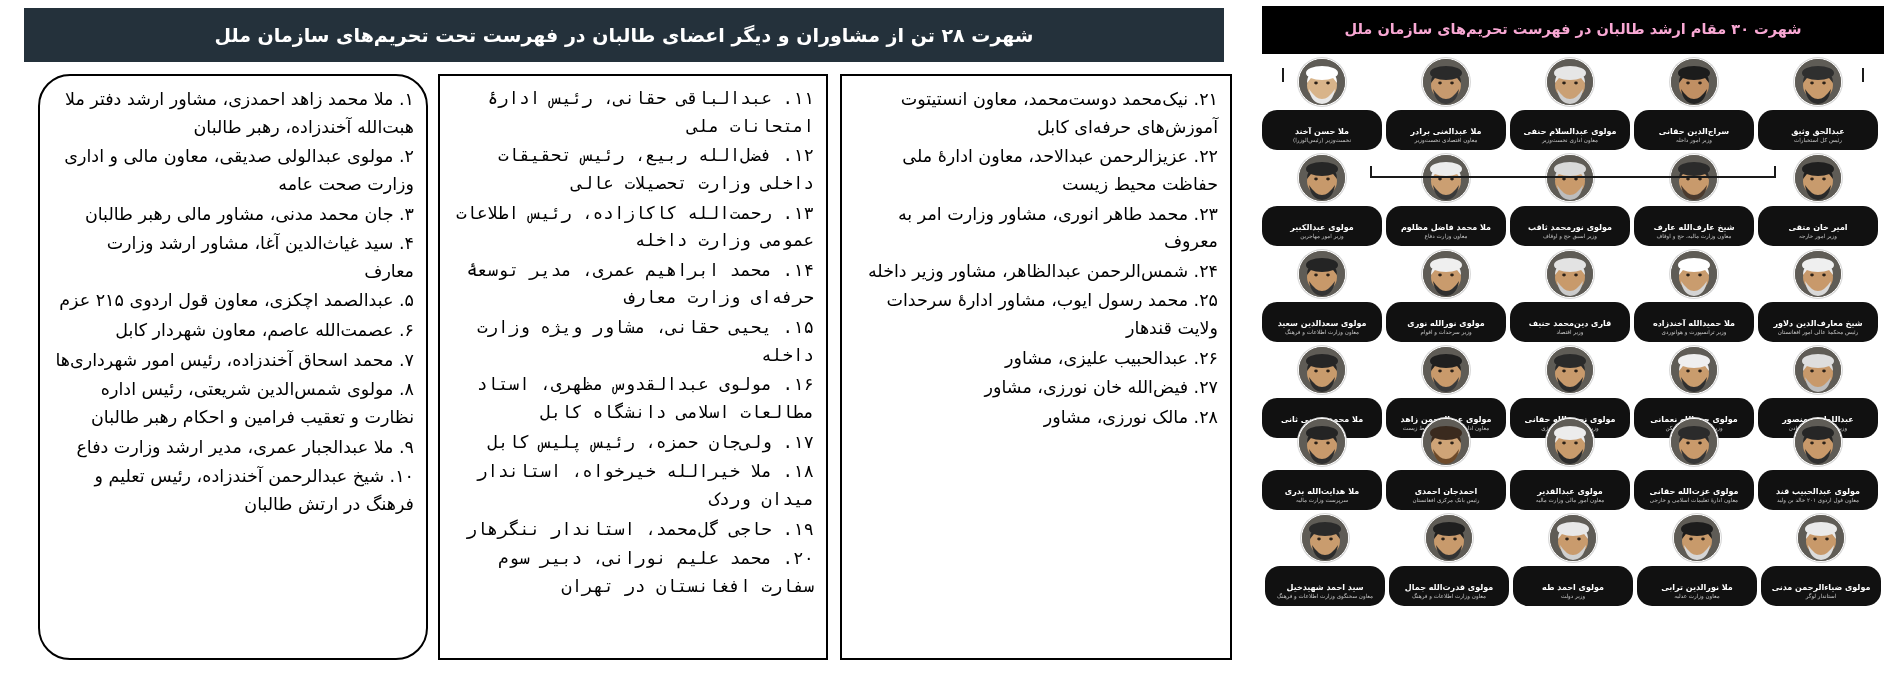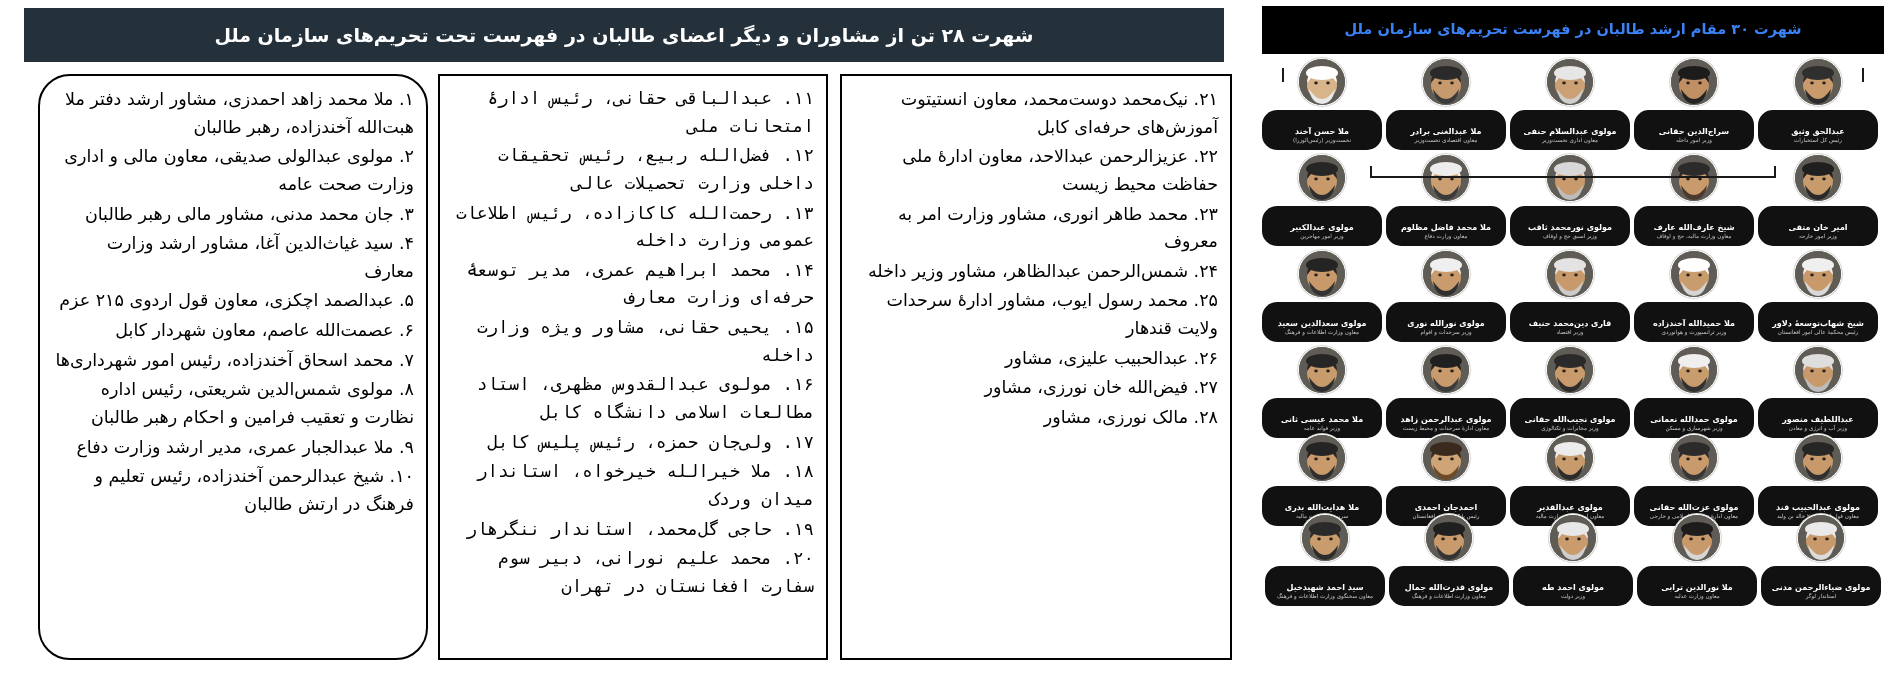--- a/index.html
+++ b/index.html
@@ -77,21 +77,21 @@
     height: 674px;
     background: #ffffff;
   }
   #right-header {
     position: absolute;
     left: 14px;
     top: 6px;
     width: 622px;
     height: 48px;
     background: #000000;
-    color: #3b82f6;
+    color: #f9a8d4;
     display: flex;
     align-items: center;
     justify-content: center;
     text-align: center;
   }
   #right-header .title-text {
     font-size: 14.5px;
     font-weight: bold;
     line-height: 1.35;
     direction: rtl;
@@ -476,21 +476,21 @@
                 <rect x="0" y="0" width="46" height="46" fill="#5f5c56"></rect>
                 <circle cx="23" cy="26" r="15" fill="#c8996b"></circle>
                 <path d="M8 24 Q23 2 38 24 Q38 12 23 9 Q8 12 8 24 Z" fill="#efefef"></path>
                 <ellipse cx="23" cy="14" rx="16" ry="7" fill="#efefef"></ellipse>
                 <path d="M10 30 Q23 50 36 30 Q34 44 23 45 Q12 44 10 30 Z" fill="#d9d9d9"></path>
                 <ellipse cx="17" cy="24" rx="1.8" ry="1.4" fill="#2b2118"></ellipse>
                 <ellipse cx="29" cy="24" rx="1.8" ry="1.4" fill="#2b2118"></ellipse>
               </svg>
             </div>
             <div class="node-card">
-              <span class="node-name">شیخ شهاب‌توسعۀ دلاور</span>
+              <span class="node-name">شیخ معارف‌الدین دلاور</span>
               <span class="node-role">رئیس محکمۀ عالی امور افغانستان</span>
             </div>
           </div>
         </div>
         <div class="chart-row" style="top: 288px;">
           <div class="node">
             <div class="avatar">
               <svg viewBox="0 0 46 46" xmlns="http://www.w3.org/2000/svg">
                 <rect x="0" y="0" width="46" height="46" fill="#5f5c56"></rect>
                 <circle cx="23" cy="26" r="15" fill="#c89b6c"></circle>
@@ -568,21 +568,21 @@
                 <ellipse cx="17" cy="24" rx="1.8" ry="1.4" fill="#2b2118"></ellipse>
                 <ellipse cx="29" cy="24" rx="1.8" ry="1.4" fill="#2b2118"></ellipse>
               </svg>
             </div>
             <div class="node-card">
               <span class="node-name">عبداللطیف منصور</span>
               <span class="node-role">وزیر آب و انرژی و معادن</span>
             </div>
           </div>
         </div>
-        <div class="chart-row" style="top: 376px;">
+        <div class="chart-row" style="top: 360px;">
           <div class="node">
             <div class="avatar">
               <svg viewBox="0 0 46 46" xmlns="http://www.w3.org/2000/svg">
                 <rect x="0" y="0" width="46" height="46" fill="#5f5c56"></rect>
                 <circle cx="23" cy="26" r="15" fill="#c89a6c"></circle>
                 <path d="M8 24 Q23 2 38 24 Q38 12 23 9 Q8 12 8 24 Z" fill="#242424"></path>
                 <ellipse cx="23" cy="14" rx="16" ry="7" fill="#242424"></ellipse>
                 <path d="M10 30 Q23 50 36 30 Q34 44 23 45 Q12 44 10 30 Z" fill="#2e2e2e"></path>
                 <ellipse cx="17" cy="24" rx="1.8" ry="1.4" fill="#2b2118"></ellipse>
                 <ellipse cx="29" cy="24" rx="1.8" ry="1.4" fill="#2b2118"></ellipse>

